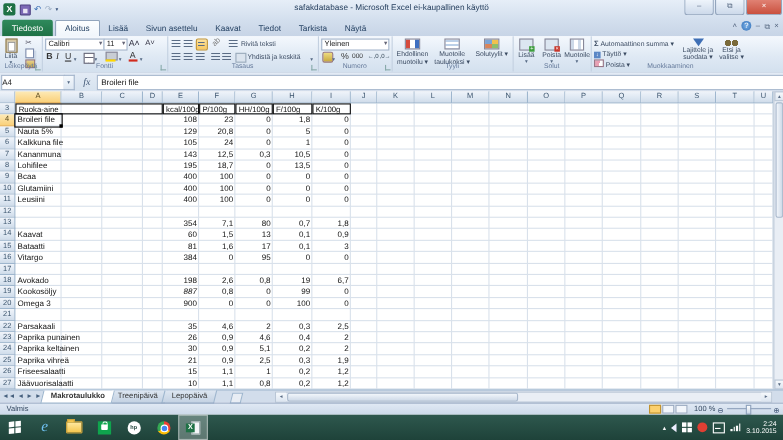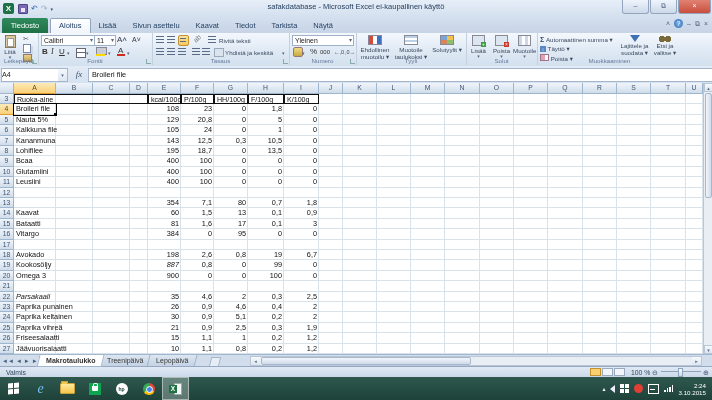--- a/index.html
+++ b/index.html
@@ -489,21 +489,21 @@
       <div class="cell vcell" style="left: 284px; top: 177.4px; width: 35px; height: 10.4px;">0</div>
       <div class="rn" style="left: 0px; top: 187.8px; width: 14px; height: 10.4px; line-height: 10.4px;">20</div>
       <div class="cell ncell" style="left: 14px; top: 187.8px; width: 134px; height: 10.4px;">Omega 3</div>
       <div class="cell vcell" style="left: 148px; top: 187.8px; width: 33px; height: 10.4px;">900</div>
       <div class="cell vcell" style="left: 181px; top: 187.8px; width: 33px; height: 10.4px;">0</div>
       <div class="cell vcell" style="left: 214px; top: 187.8px; width: 34px; height: 10.4px;">0</div>
       <div class="cell vcell" style="left: 248px; top: 187.8px; width: 36px; height: 10.4px;">100</div>
       <div class="cell vcell" style="left: 284px; top: 187.8px; width: 35px; height: 10.4px;">0</div>
       <div class="rn" style="left: 0px; top: 198.2px; width: 14px; height: 10.4px; line-height: 10.4px;">21</div>
       <div class="rn" style="left: 0px; top: 208.6px; width: 14px; height: 10.4px; line-height: 10.4px;">22</div>
-      <div class="cell ncell" style="left: 14px; top: 208.6px; width: 134px; height: 10.4px; font-style: italic;">Parsakaali</div>
+      <div class="cell ncell" style="left: 14px; top: 208.6px; width: 134px; height: 10.4px;">Parsakaali</div>
       <div class="cell vcell" style="left: 148px; top: 208.6px; width: 33px; height: 10.4px;">35</div>
       <div class="cell vcell" style="left: 181px; top: 208.6px; width: 33px; height: 10.4px;">4,6</div>
       <div class="cell vcell" style="left: 214px; top: 208.6px; width: 34px; height: 10.4px;">2</div>
       <div class="cell vcell" style="left: 248px; top: 208.6px; width: 36px; height: 10.4px;">0,3</div>
       <div class="cell vcell" style="left: 284px; top: 208.6px; width: 35px; height: 10.4px;">2,5</div>
       <div class="rn" style="left: 0px; top: 219px; width: 14px; height: 10.4px; line-height: 10.4px;">23</div>
       <div class="cell ncell" style="left: 14px; top: 219px; width: 134px; height: 10.4px;">Paprika punainen</div>
       <div class="cell vcell" style="left: 148px; top: 219px; width: 33px; height: 10.4px;">26</div>
       <div class="cell vcell" style="left: 181px; top: 219px; width: 33px; height: 10.4px;">0,9</div>
       <div class="cell vcell" style="left: 214px; top: 219px; width: 34px; height: 10.4px;">4,6</div>

